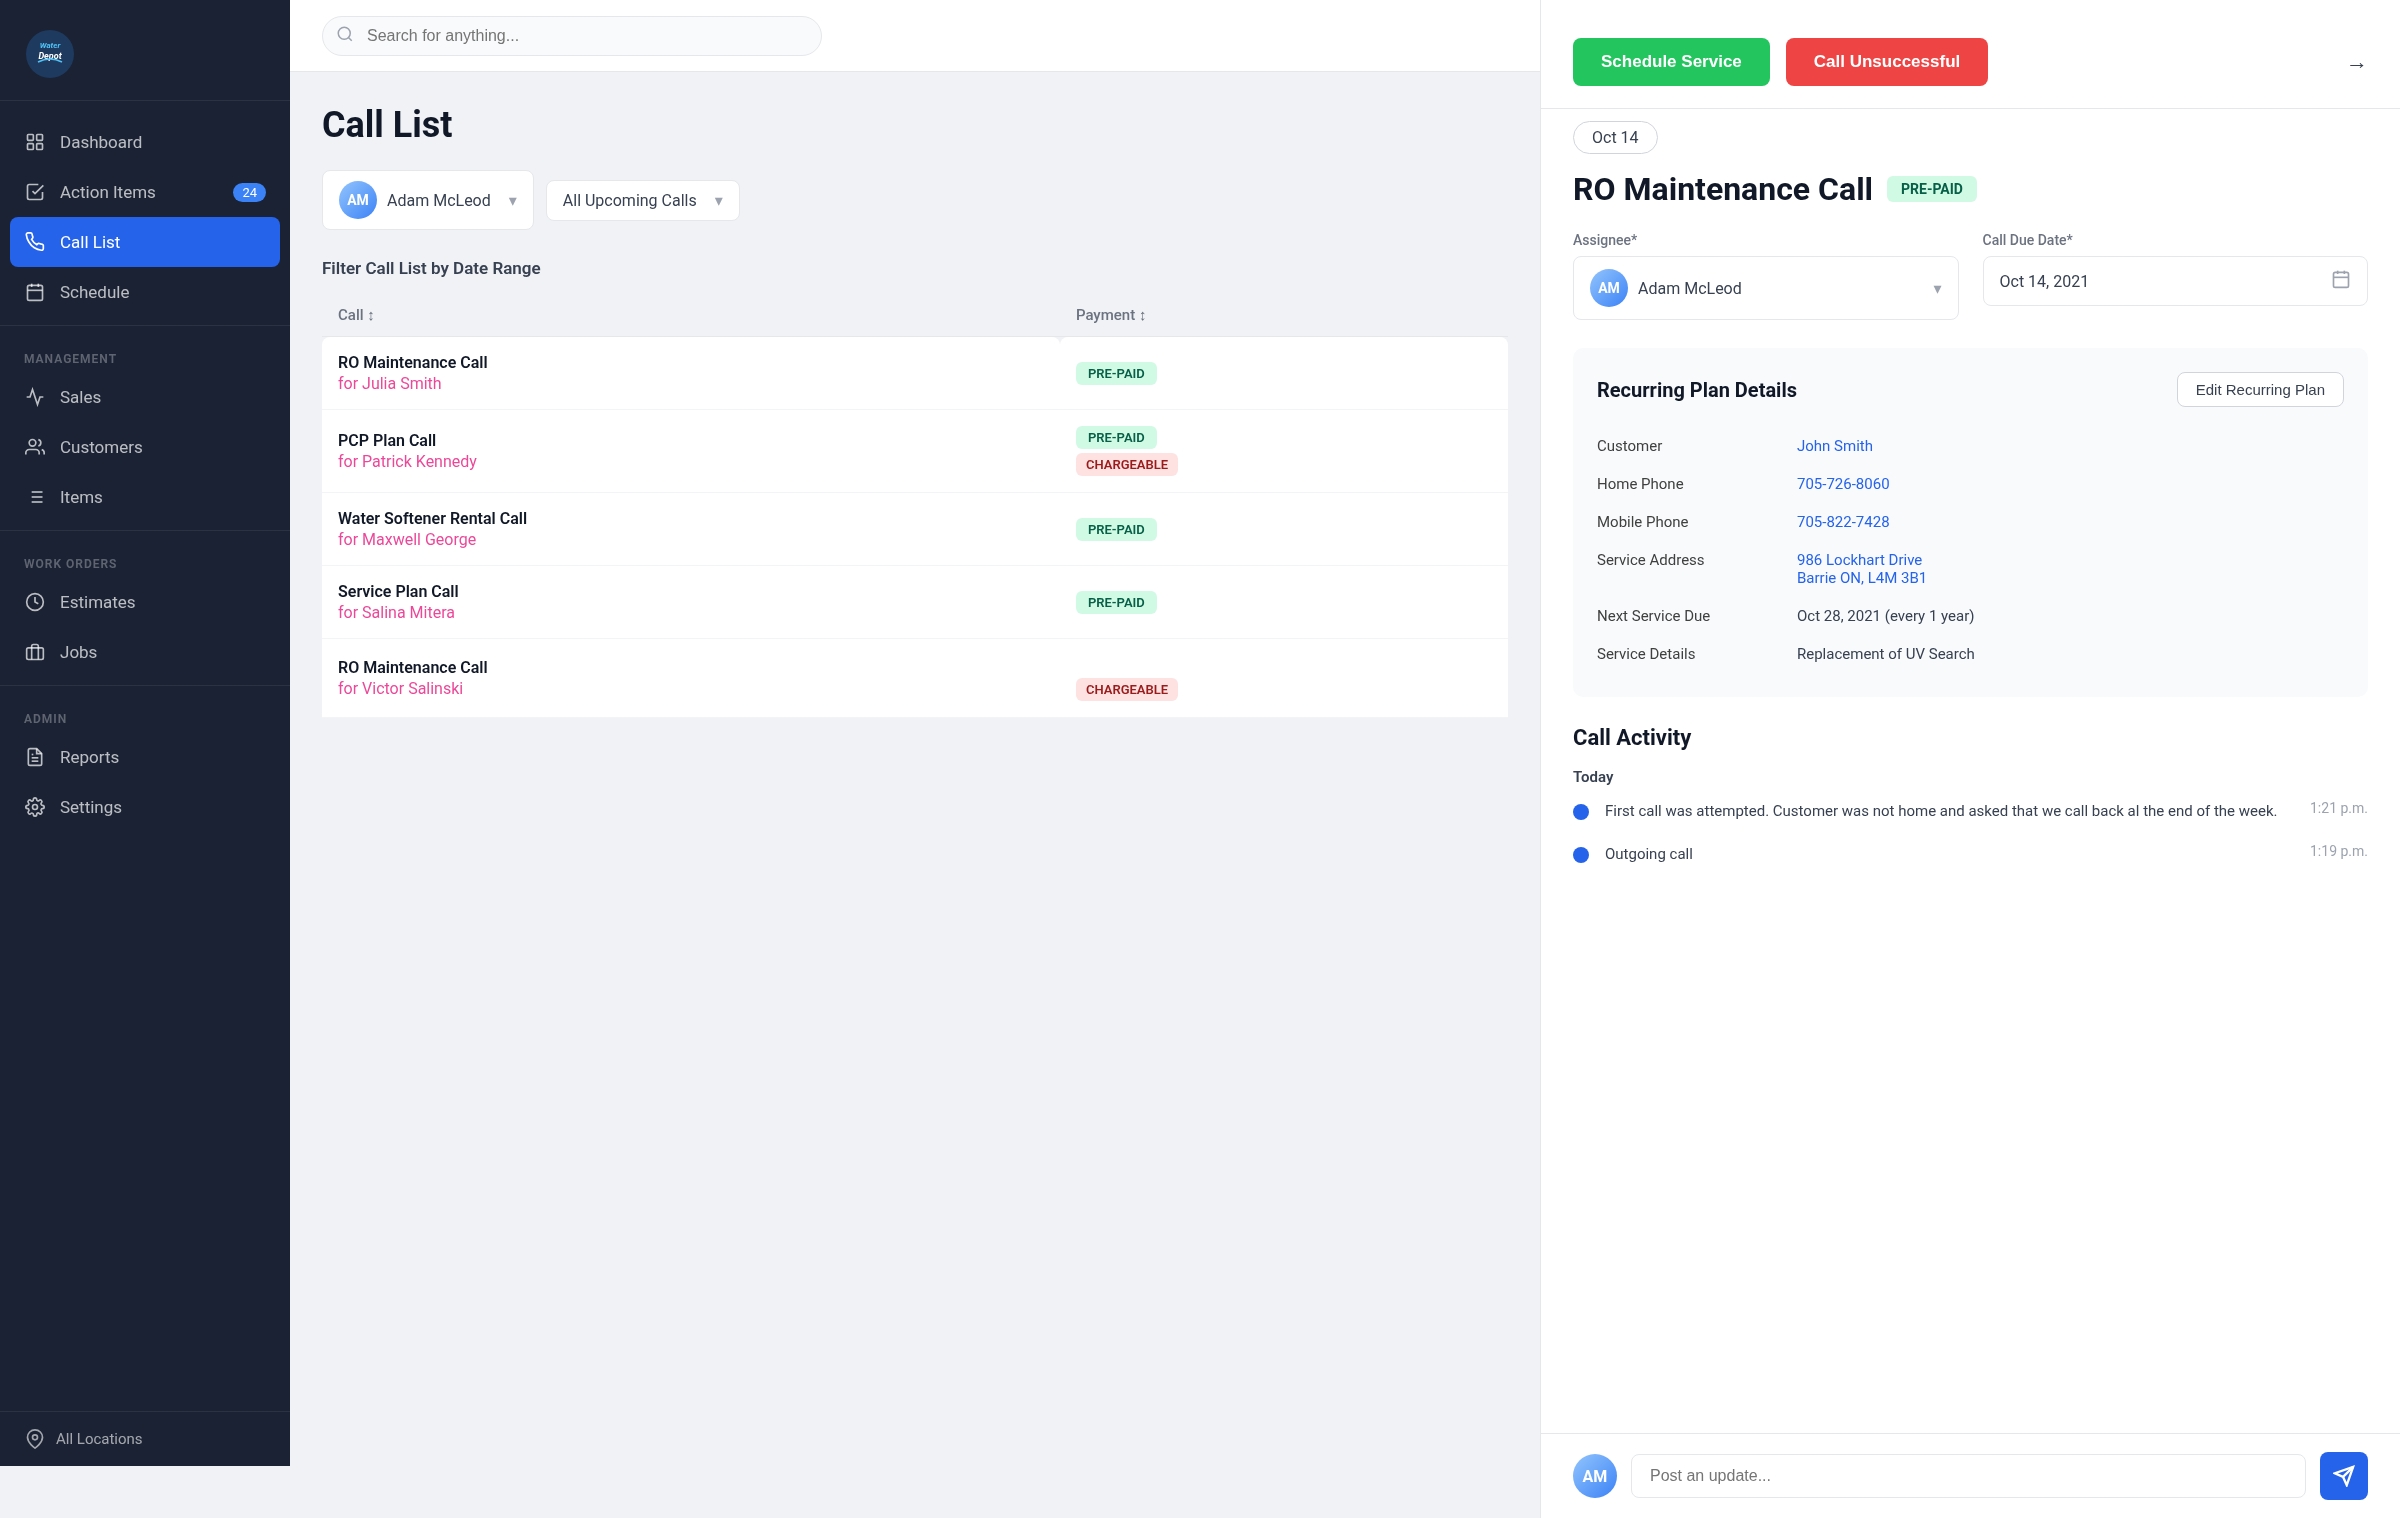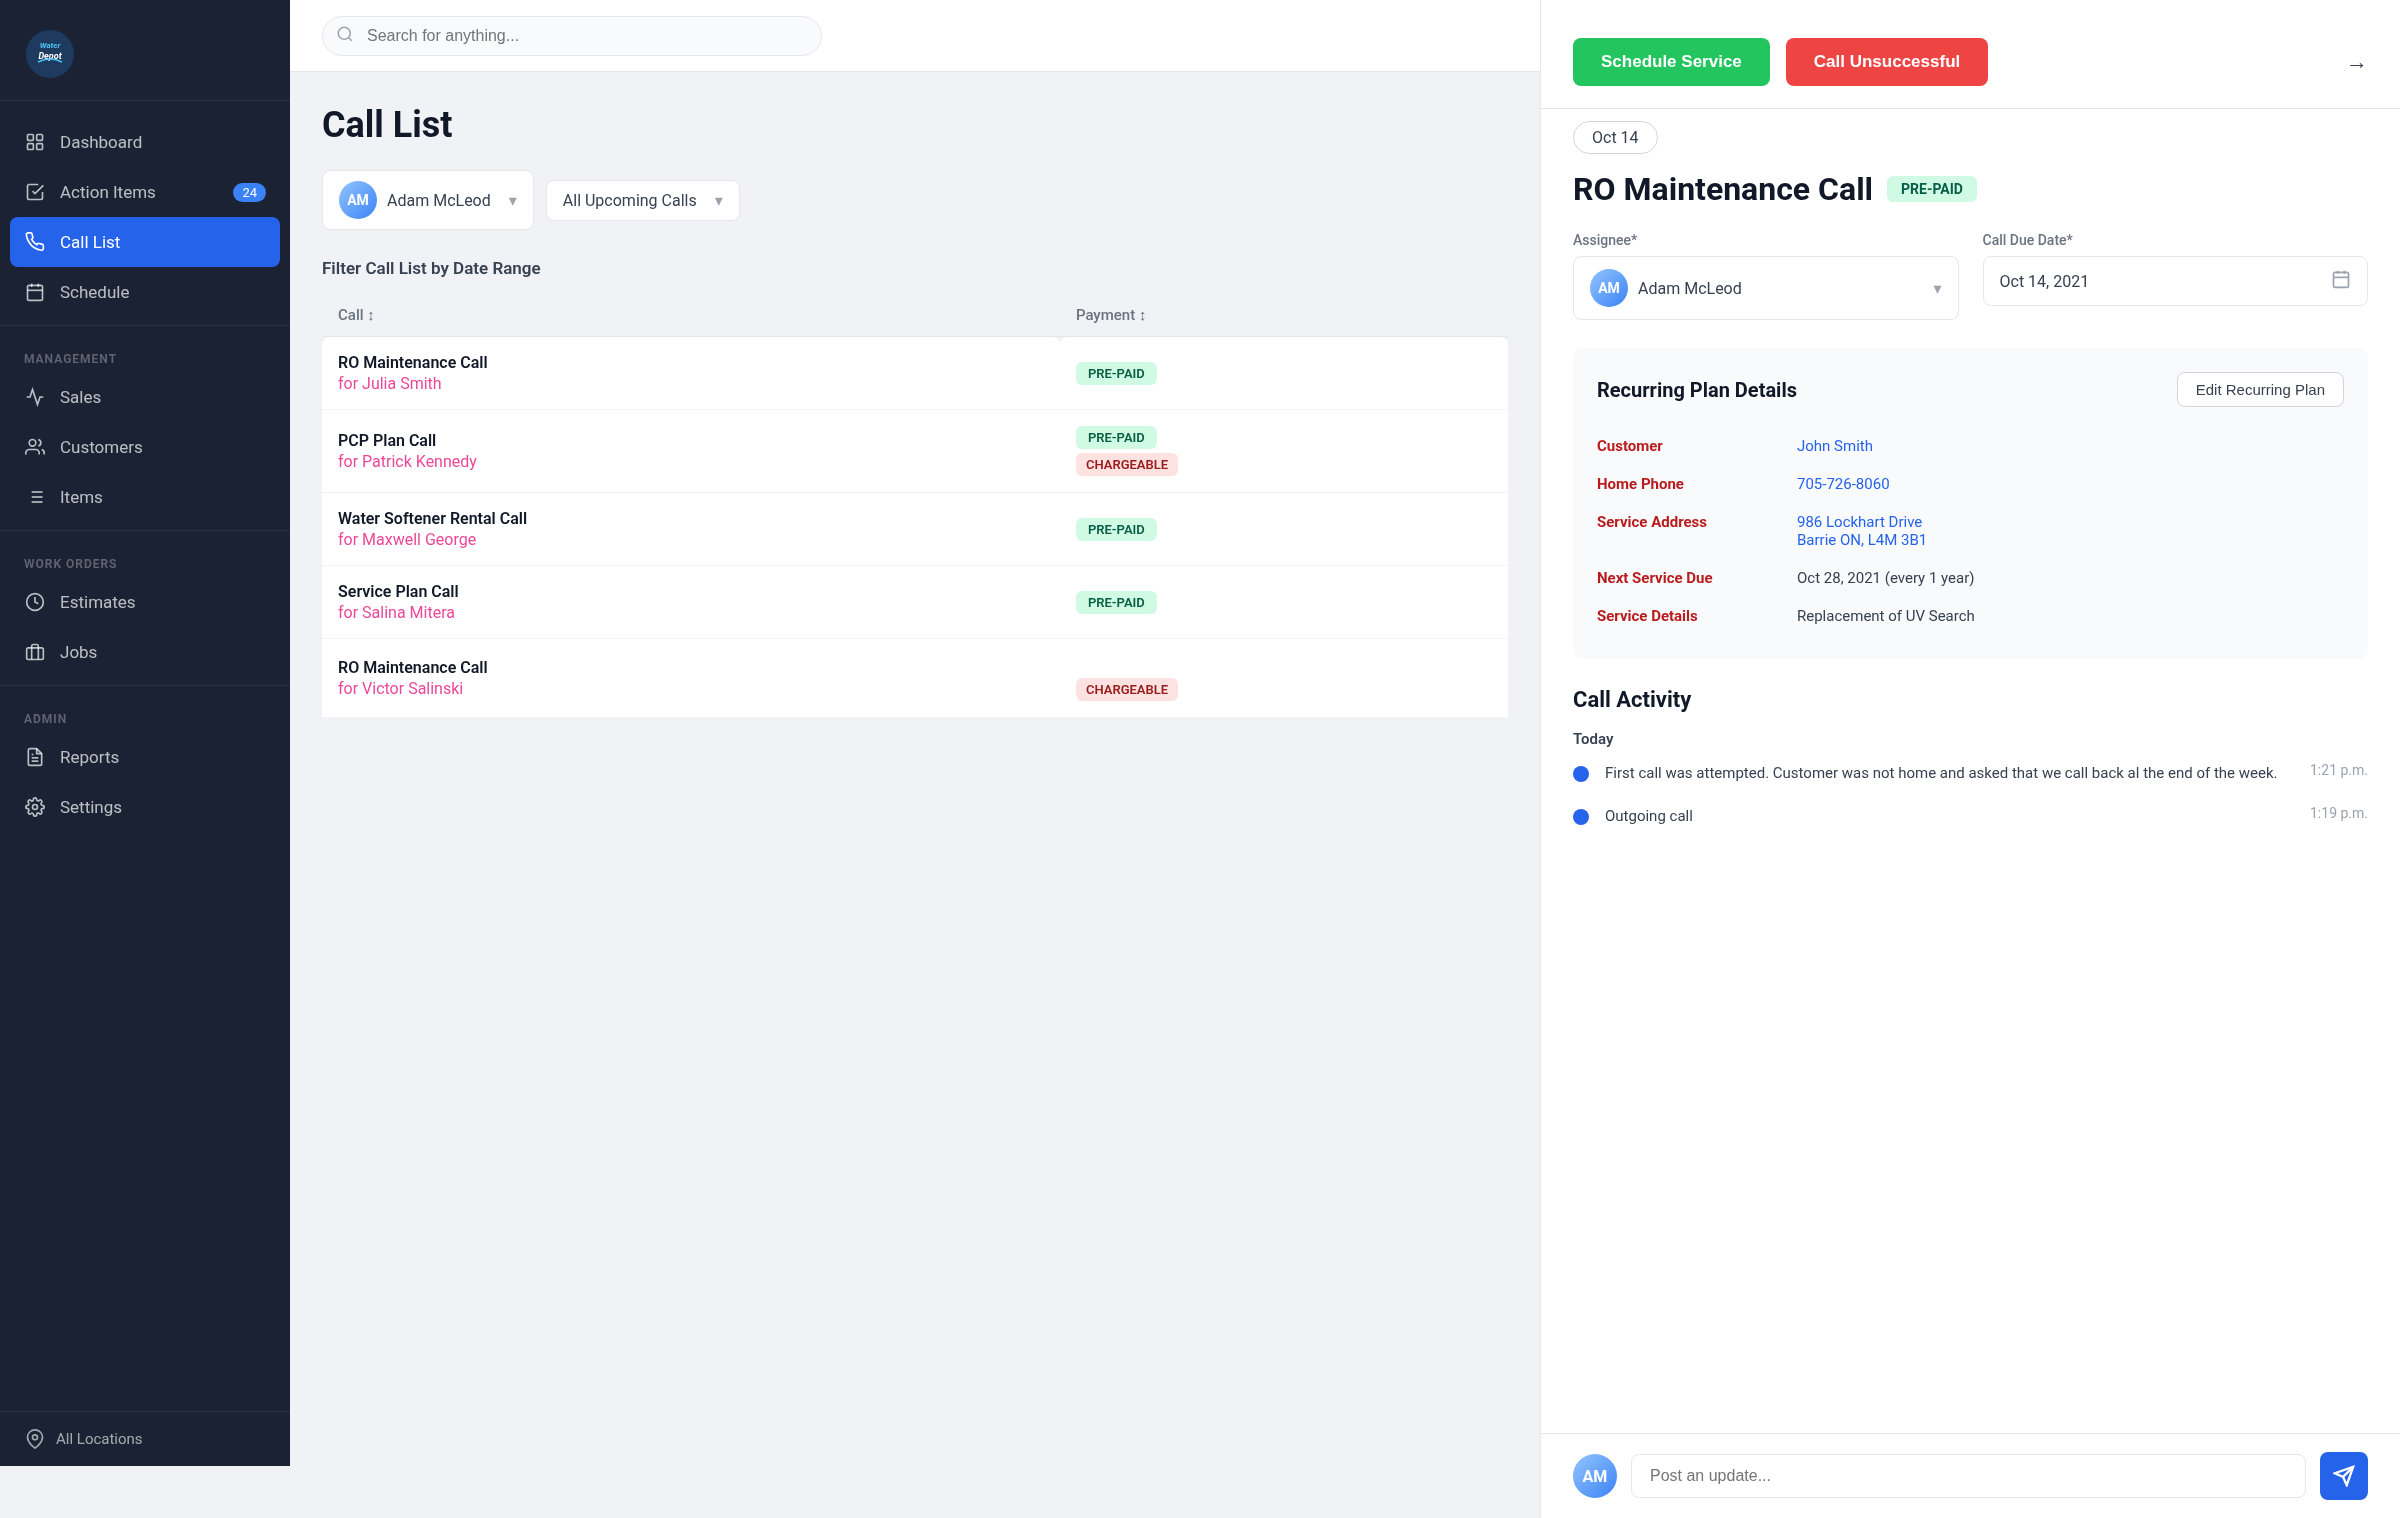--- a/index.html
+++ b/index.html
@@ -331,22 +331,22 @@
       cursor: pointer;
     }
     .recurring-row {
       display: flex;
       padding: 10px 0;
       border-bottom: none;
       font-size: 15px;
     }
     .recurring-key {
       width: 200px;
-      font-weight: 700;
-      color: #b91c1c;
+      font-weight: 400;
+      color: #404040;
       flex-shrink: 0;
     }
     .recurring-val { color: #374151; }
     .recurring-val a { color: #2563eb; text-decoration: none; }
 
     
     .activity-title {
       font-size: 22px;
       font-weight: 700;
       color: #111827;
@@ -733,20 +733,24 @@
       <div id="recurring-rows-container">
           <div class="recurring-row">
     <div class="recurring-key">Customer</div>
     <div class="recurring-val"><a href="#">John Smith</a></div>
   </div>
           <div class="recurring-row">
     <div class="recurring-key">Home Phone</div>
     <div class="recurring-val"><a href="#">705-726-8060</a></div>
   </div>
           <div class="recurring-row">
+    <div class="recurring-key">Mobile Phone</div>
+    <div class="recurring-val"><a href="#">705-822-7428</a></div>
+  </div>
+          <div class="recurring-row">
     <div class="recurring-key">Service Address</div>
     <div class="recurring-val"><a href="#">986 Lockhart Drive</a><br><a href="#">Barrie ON, L4M 3B1</a></div>
   </div>
           <div class="recurring-row">
     <div class="recurring-key">Next Service Due</div>
     <div class="recurring-val"><span>Oct 28, 2021 (every 1 year)</span></div>
   </div>
           <div class="recurring-row">
     <div class="recurring-key">Service Details</div>
     <div class="recurring-val"><span>Replacement of UV Search</span></div>

